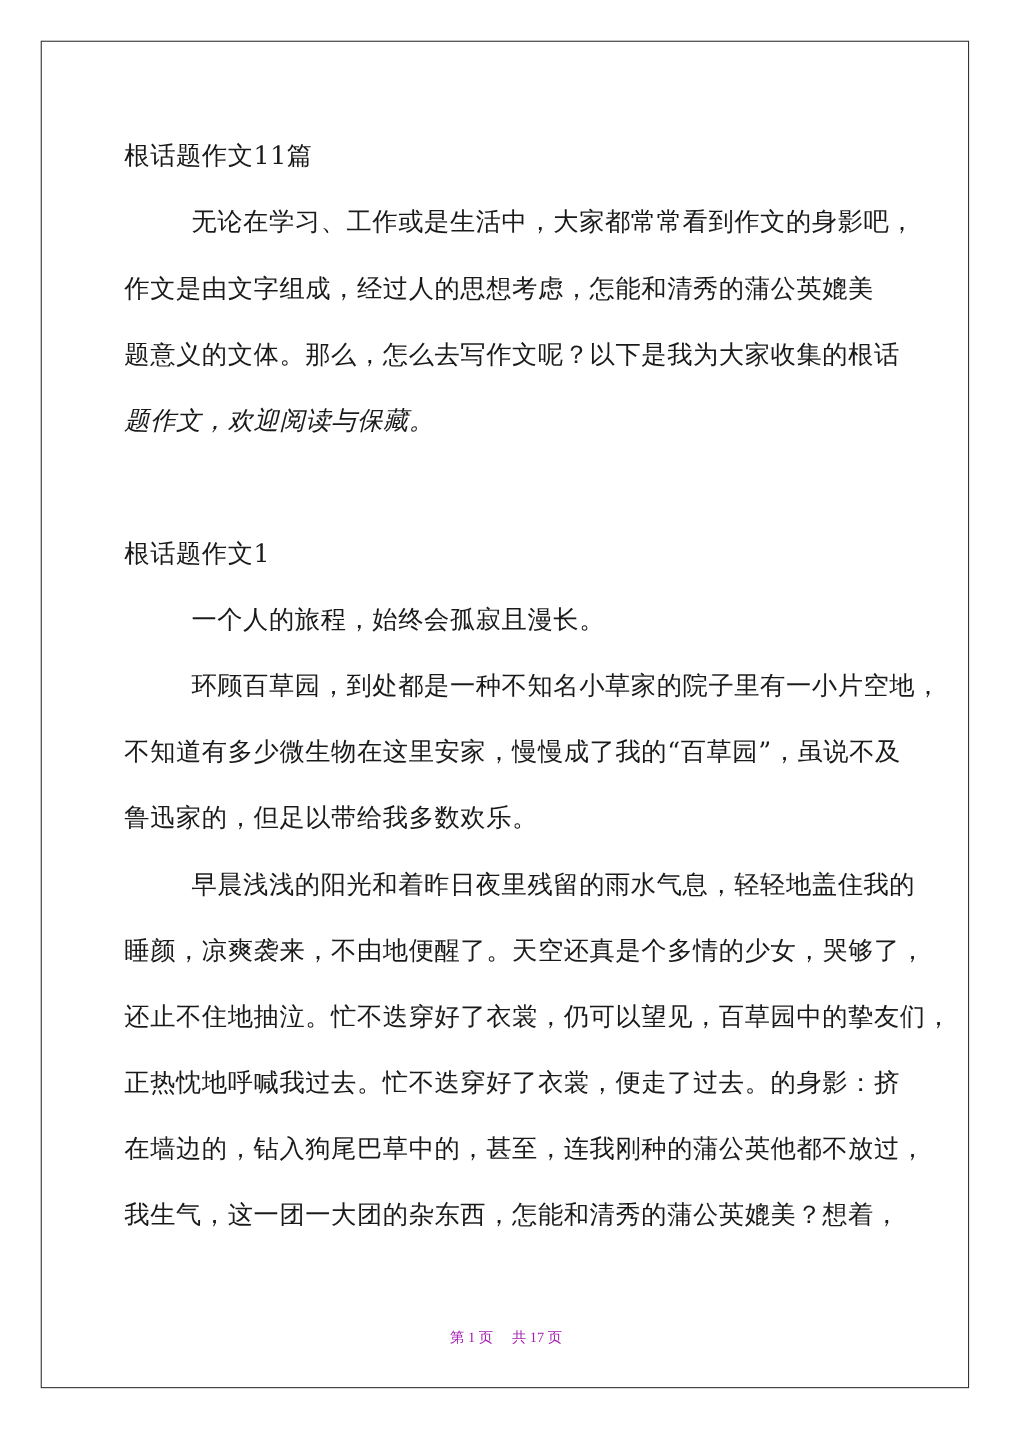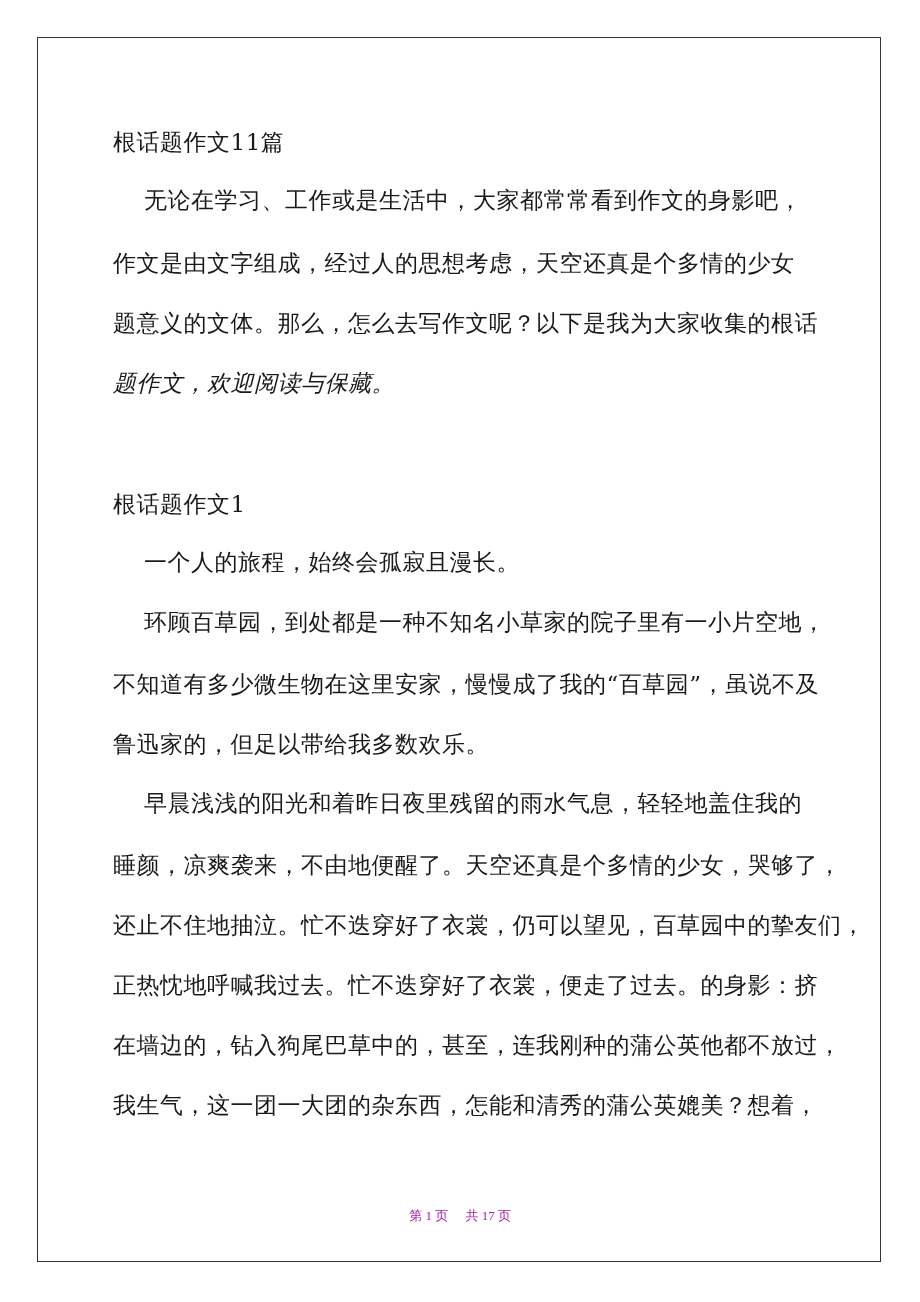--- a/index.html
+++ b/index.html
@@ -26,42 +26,42 @@
     }
     .line {
       position: absolute;
       left: 113px;
       font-size: 23px;
       line-height: 30px;
       white-space: nowrap;
       letter-spacing: 0.5px;
       text-align: center;
     }
-    .indent { left: 144px; font-family: Liberation Mono, monospace; }
+    .indent { left: 174px; }
     .footer {
       position: absolute;
       top: 1207px;
       left: 0;
       width: 920px;
       text-align: center;
       font-size: 13px;
       color: #a21caf;
       font-family: "Liberation Serif", "DejaVu Serif", serif;
     }
     .footer span + span { margin-left: 14px; }
   </style>
 </head>
 <body>
 
 <div class="page-frame"></div>
 
 <div class="line" style="top:127px;">根话题作文11篇</div>
 
 <div class="line indent" style="top:187px;">无论在学习、工作或是生活中，大家都常常看到作文的身影吧，</div>
-<div class="line" style="top:248px;">作文是由文字组成，经过人的思想考虑，天空还真是个多情的少女</div>
+<div class="line" style="top:248px;">作文是由文字组成，经过人的思想考虑，怎能和清秀的蒲公英媲美</div>
 <div class="line" style="top:308px;">题意义的文体。那么，怎么去写作文呢？以下是我为大家收集的根话</div>
 <div class="line" style="top:368px;font-style:italic;">题作文，欢迎阅读与保藏。</div>
 
 <div class="line" style="top:489px;">根话题作文1</div>
 
 <div class="line indent" style="top:549px;">一个人的旅程，始终会孤寂且漫长。</div>
 
 <div class="line indent" style="top:609px;">环顾百草园，到处都是一种不知名小草家的院子里有一小片空地，</div>
 <div class="line" style="top:669px;">不知道有多少微生物在这里安家，慢慢成了我的“百草园”，虽说不及</div>
 <div class="line" style="top:729px;">鲁迅家的，但足以带给我多数欢乐。</div>

